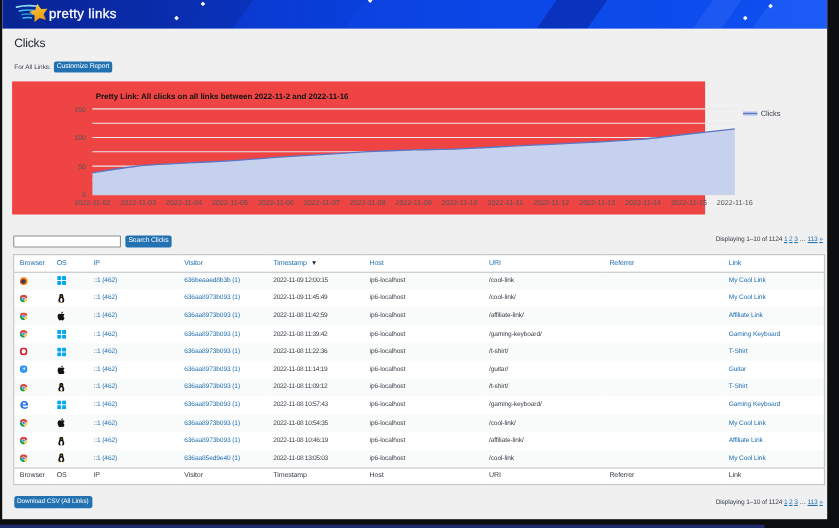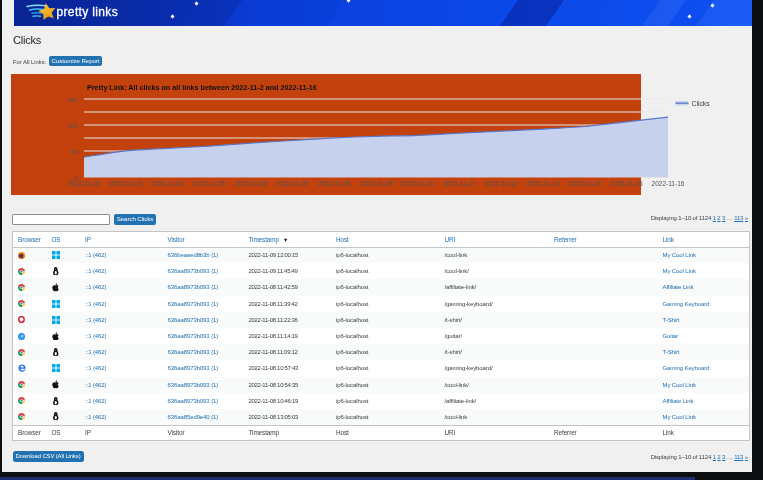--- a/index.html
+++ b/index.html
@@ -2,34 +2,34 @@
 <html><head>
 <meta charset="utf-8">
 <style>
 * { margin:0; padding:0; box-sizing:border-box; }
 html,body { width:763px; height:480px; overflow:hidden; }
 body { background:#0d0e10; font-family:"Liberation Sans", sans-serif; position:relative; }
 #page { position:absolute; left:2px; top:0; width:749.5px; height:472px; background:#f0f0f1; overflow:hidden; }
 #botnavy { position:absolute; left:0; top:476.5px; width:695px; height:3px; background:#1d2a6e; }
 
 
-#topbar { position:absolute; left:12px; top:0; width:100%; height:25.5px; overflow:hidden;
+#topbar { position:absolute; left:0; top:0; width:100%; height:25.5px; overflow:hidden;
   background:linear-gradient(93deg,#0a2aa0 0%,#0a3bd4 32%,#0843e2 55%,#0b4ff0 100%); }
 .stripe { position:absolute; top:0; height:26px; }
 #logo { position:absolute; left:10px; top:1px; }
 #logotext { position:absolute; left:42.5px; top:5px; color:#fff; font-size:12px; font-weight:400;
   letter-spacing:.35px; -webkit-text-stroke:.3px #fff; }
 .spark { position:absolute; width:3px; height:3px; background:#fff; transform:rotate(45deg); border-radius:.5px; }
 
 h1 { position:absolute; left:11px; top:34px; font-size:11px; font-weight:400; letter-spacing:-.2px; color:#1d2327; }
 #forall { position:absolute; left:11px; top:58.5px; font-size:5.8px; color:#3c434a; }
 .btnblue { display:inline-block; background:#2271b1; color:#fff; border-radius:2px; text-align:center; }
 #custbtn { position:absolute; left:47px; top:56px; width:53px; height:9.8px; line-height:9.8px; font-size:6.2px; letter-spacing:-.1px; }
 
-#chartcard { position:absolute; left:9px; top:74px; width:630px; height:120.5px; background:#c2410c; }
+#chartcard { position:absolute; left:9px; top:74px; width:630px; height:120.5px; background:#ef4444; }
 
 #searchinput { position:absolute; left:10px; top:214px; width:98px; height:10.5px; background:#fff; border:1px solid #8c8f94; border-radius:1px; }
 #searchbtn { position:absolute; left:112px; top:214px; width:42px; height:10.5px; line-height:10.5px; font-size:6.2px; letter-spacing:-.1px; }
 .pagerow { position:absolute; right:3.5px; font-size:6px; letter-spacing:-.15px; color:#3c434a; white-space:nowrap; }
 .pagerow a { color:#2271b1; text-decoration:underline; }
 #pagetop { top:215px; }
 #pagebot { top:454px; }
 
 
 #tbl { position:absolute; left:10px; top:231px; width:737.5px; border-collapse:collapse; background:#fff;

